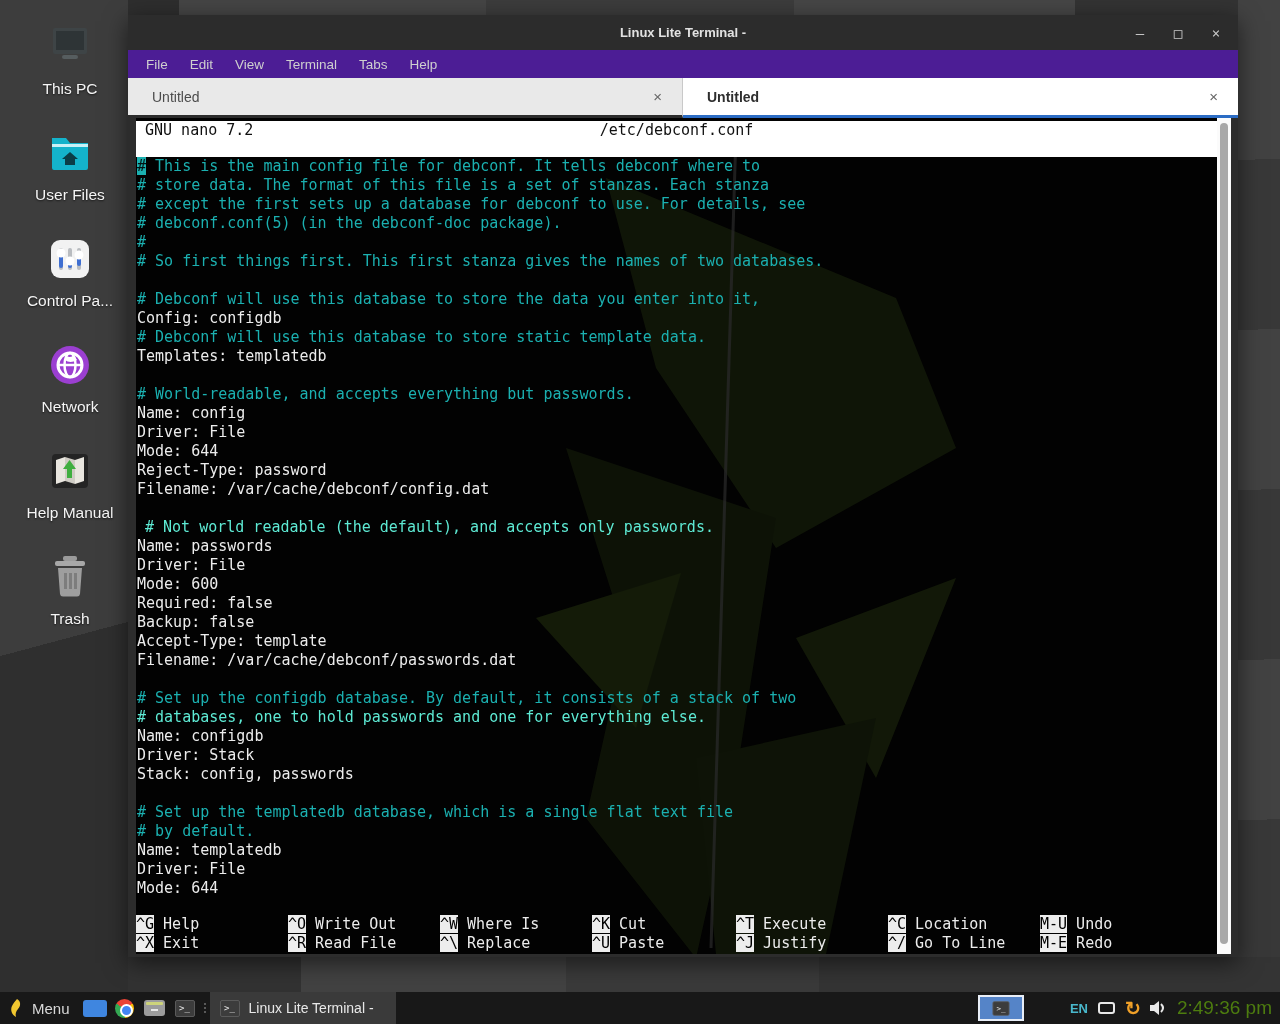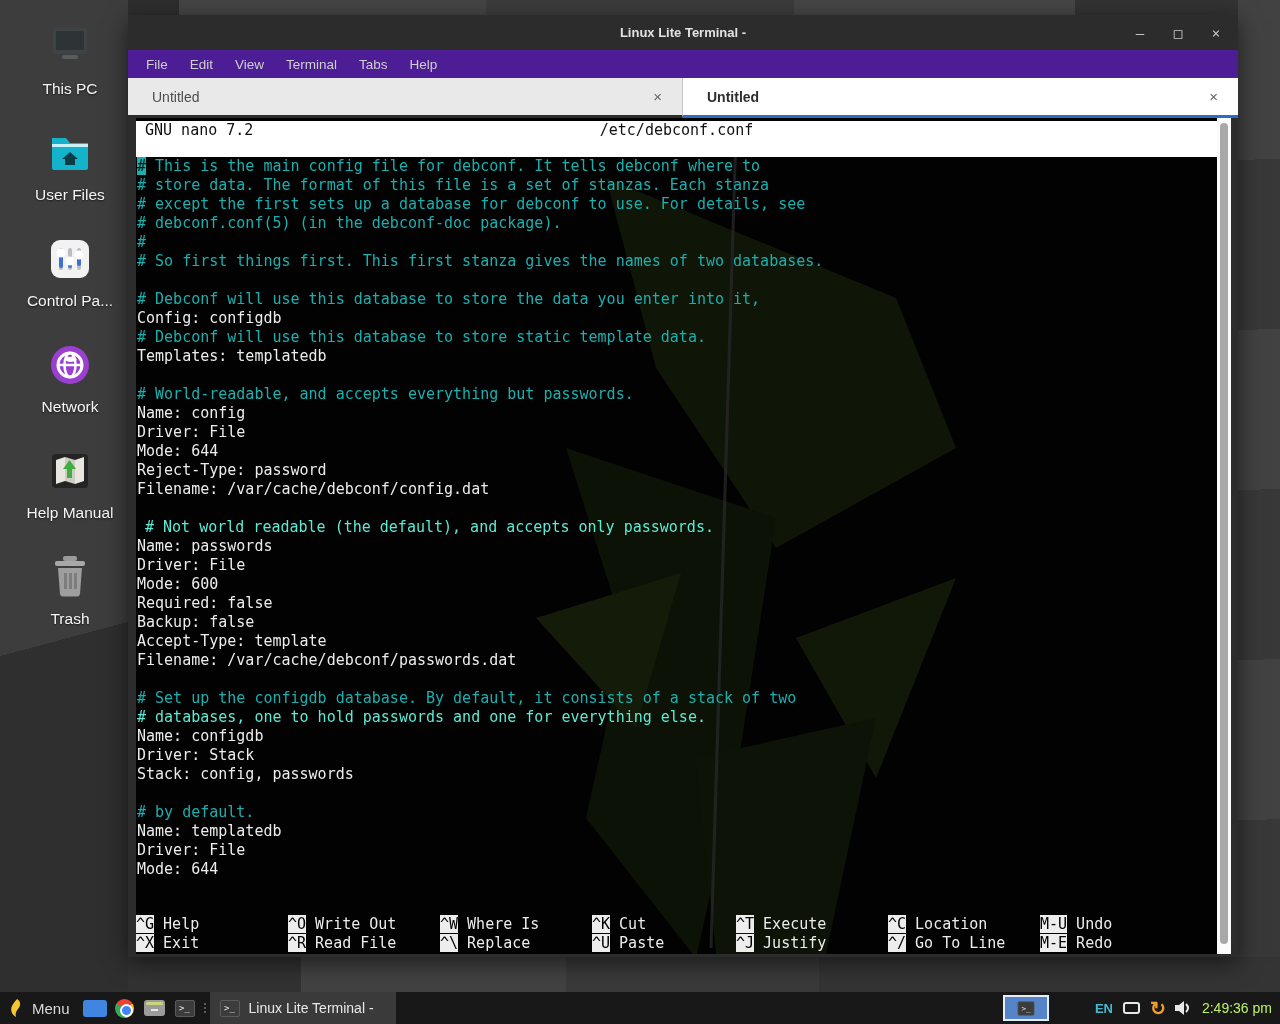--- a/index.html
+++ b/index.html
@@ -103,21 +103,21 @@
   .tb-right { margin-left:auto; display:flex; align-items:center; height:100%; }
   .pager { width:46px; height:26px; background:#5584c8; border:2px solid #e8eef7; margin-right:46px;
            display:flex; align-items:center; justify-content:center; cursor:pointer; }
   .pager .mini-term { transform:scale(.85); }
   .lang { font-size:13px; font-weight:700; color:#49b8cc; margin-right:10px; cursor:pointer; }
   .disp { width:17px; height:12px; border:2px solid #e8e8e8; border-radius:3px; margin-right:10px;
           cursor:pointer; }
   .update { color:#f0a028; font-size:19px; font-weight:700; margin-right:8px; cursor:pointer;
             line-height:19px; }
   .speaker { margin-right:10px; cursor:pointer; display:flex; align-items:center; }
-  .clock { font-size:14px; color:#bef264; margin-right:8px; cursor:pointer; }
+  .clock { font-size:19px; color:#4d7c0f; margin-right:8px; cursor:pointer; }
 </style>
 </head>
 <body>
 
 <div class="desktop">
   <div class="bg-shape bg-top"></div>
   <div class="bg-shape bg-left"></div>
   <div class="bg-shape bg-right"></div>
   <div class="bg-shape bg-bottom"></div>
 
@@ -269,20 +269,21 @@
               <div class="tline">Backup: false</div>
               <div class="tline">Accept-Type: template</div>
               <div class="tline">Filename: /var/cache/debconf/passwords.dat</div>
               <div class="tline">&nbsp;</div>
               <div class="tline comment" style="color: rgb(27, 176, 176);"># Set up the configdb database. By default, it consists of a stack of two</div>
               <div class="tline comment" style="color: #5eead4;"># databases, one to hold passwords and one for everything else.</div>
               <div class="tline">Name: configdb</div>
               <div class="tline">Driver: Stack</div>
               <div class="tline">Stack: config, passwords</div>
               <div class="tline">&nbsp;</div>
+              <div class="tline comment" style="color: rgb(27, 176, 176);"># Set up the templatedb database, which is a single flat text file</div>
               <div class="tline comment" style="color: rgb(27, 176, 176);"># by default.</div>
               <div class="tline">Name: templatedb</div>
               <div class="tline">Driver: File</div>
               <div class="tline">Mode: 644</div>
             </div>
           <div class="shortcuts" id="shortcuts">
               <div class="srow"><div class="scell"><span class="skey">^G</span><span> Help</span></div><div class="scell"><span class="skey">^O</span><span> Write Out</span></div><div class="scell"><span class="skey">^W</span><span> Where Is</span></div><div class="scell"><span class="skey">^K</span><span> Cut</span></div><div class="scell"><span class="skey">^T</span><span> Execute</span></div><div class="scell"><span class="skey">^C</span><span> Location</span></div><div class="scell"><span class="skey">M-U</span><span> Undo</span></div></div>
               <div class="srow"><div class="scell"><span class="skey">^X</span><span> Exit</span></div><div class="scell"><span class="skey">^R</span><span> Read File</span></div><div class="scell"><span class="skey">^\</span><span> Replace</span></div><div class="scell"><span class="skey">^U</span><span> Paste</span></div><div class="scell"><span class="skey">^J</span><span> Justify</span></div><div class="scell"><span class="skey">^/</span><span> Go To Line</span></div><div class="scell"><span class="skey">M-E</span><span> Redo</span></div></div>
             </div>
         </div>

